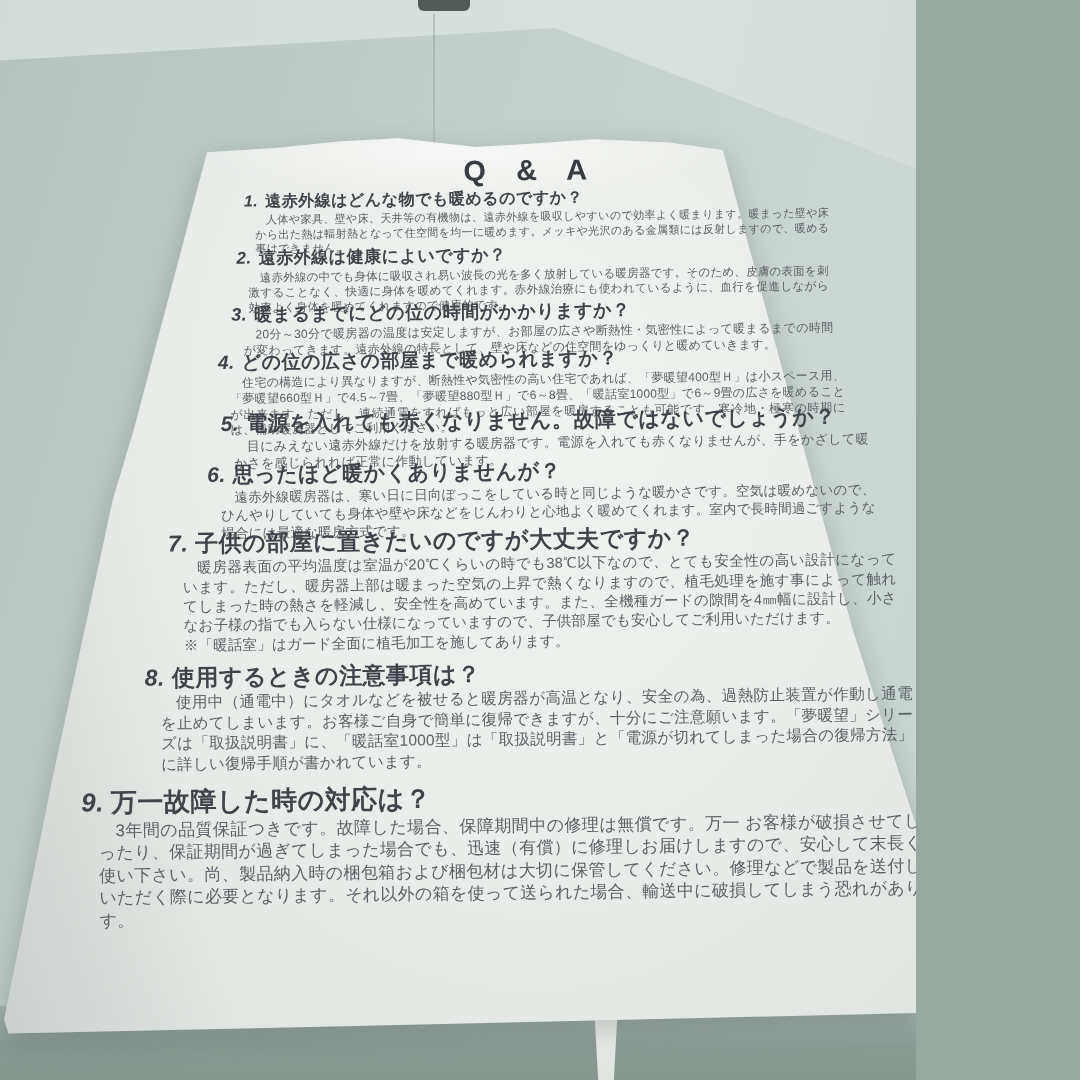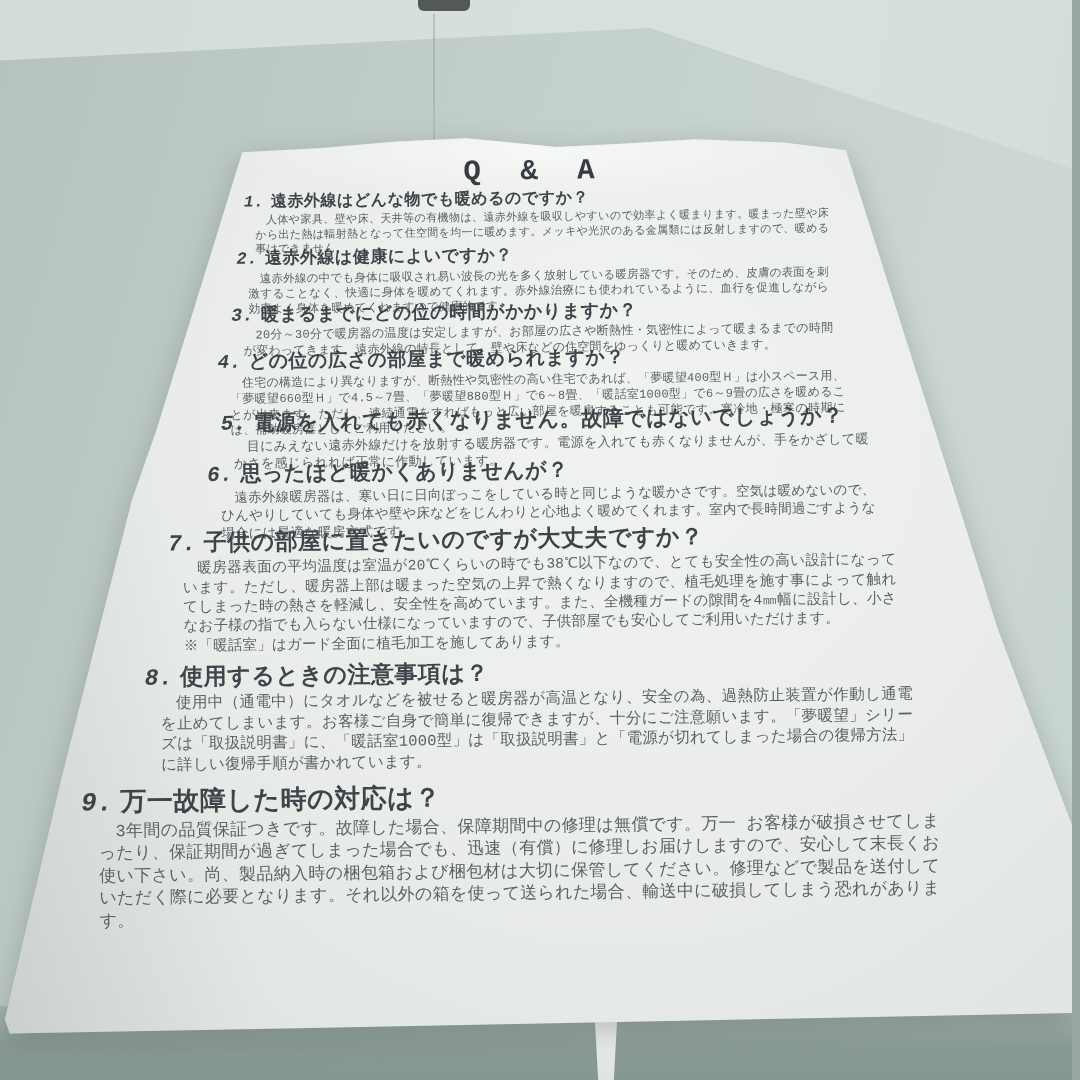--- a/index.html
+++ b/index.html
@@ -1,19 +1,19 @@
 <!DOCTYPE html>
 <html><head>
 <meta charset="utf-8">
 <style>
   html,body{margin:0;padding:0;background:#9aa8a2;}
   .scene{
-    position:relative;width:1072px;height:1080px;overflow:hidden;
+    position:relative;width:916px;height:1080px;overflow:hidden;
     background:linear-gradient(105deg,#b5c2bd 0%,#c3cfcb 40%,#ccd7d3 78%,#c8d4d0 100%);
-    font-family:Liberation Mono, monospace;
+    font-family:Liberation Sans, sans-serif;
   }
   
   .bg-far{
     position:absolute;inset:0;
     background:linear-gradient(100deg,#d3dcd8,#d9e1de 60%,#d2dbd7);
     clip-path:polygon(0 0,100% 0,100% 15.6%,60.6% 2.6%,0 5.6%);
   }
   .bg-seam{
     position:absolute;left:433px;top:14px;width:2px;height:280px;
     background:linear-gradient(#76837e55,#9aa8a233);

